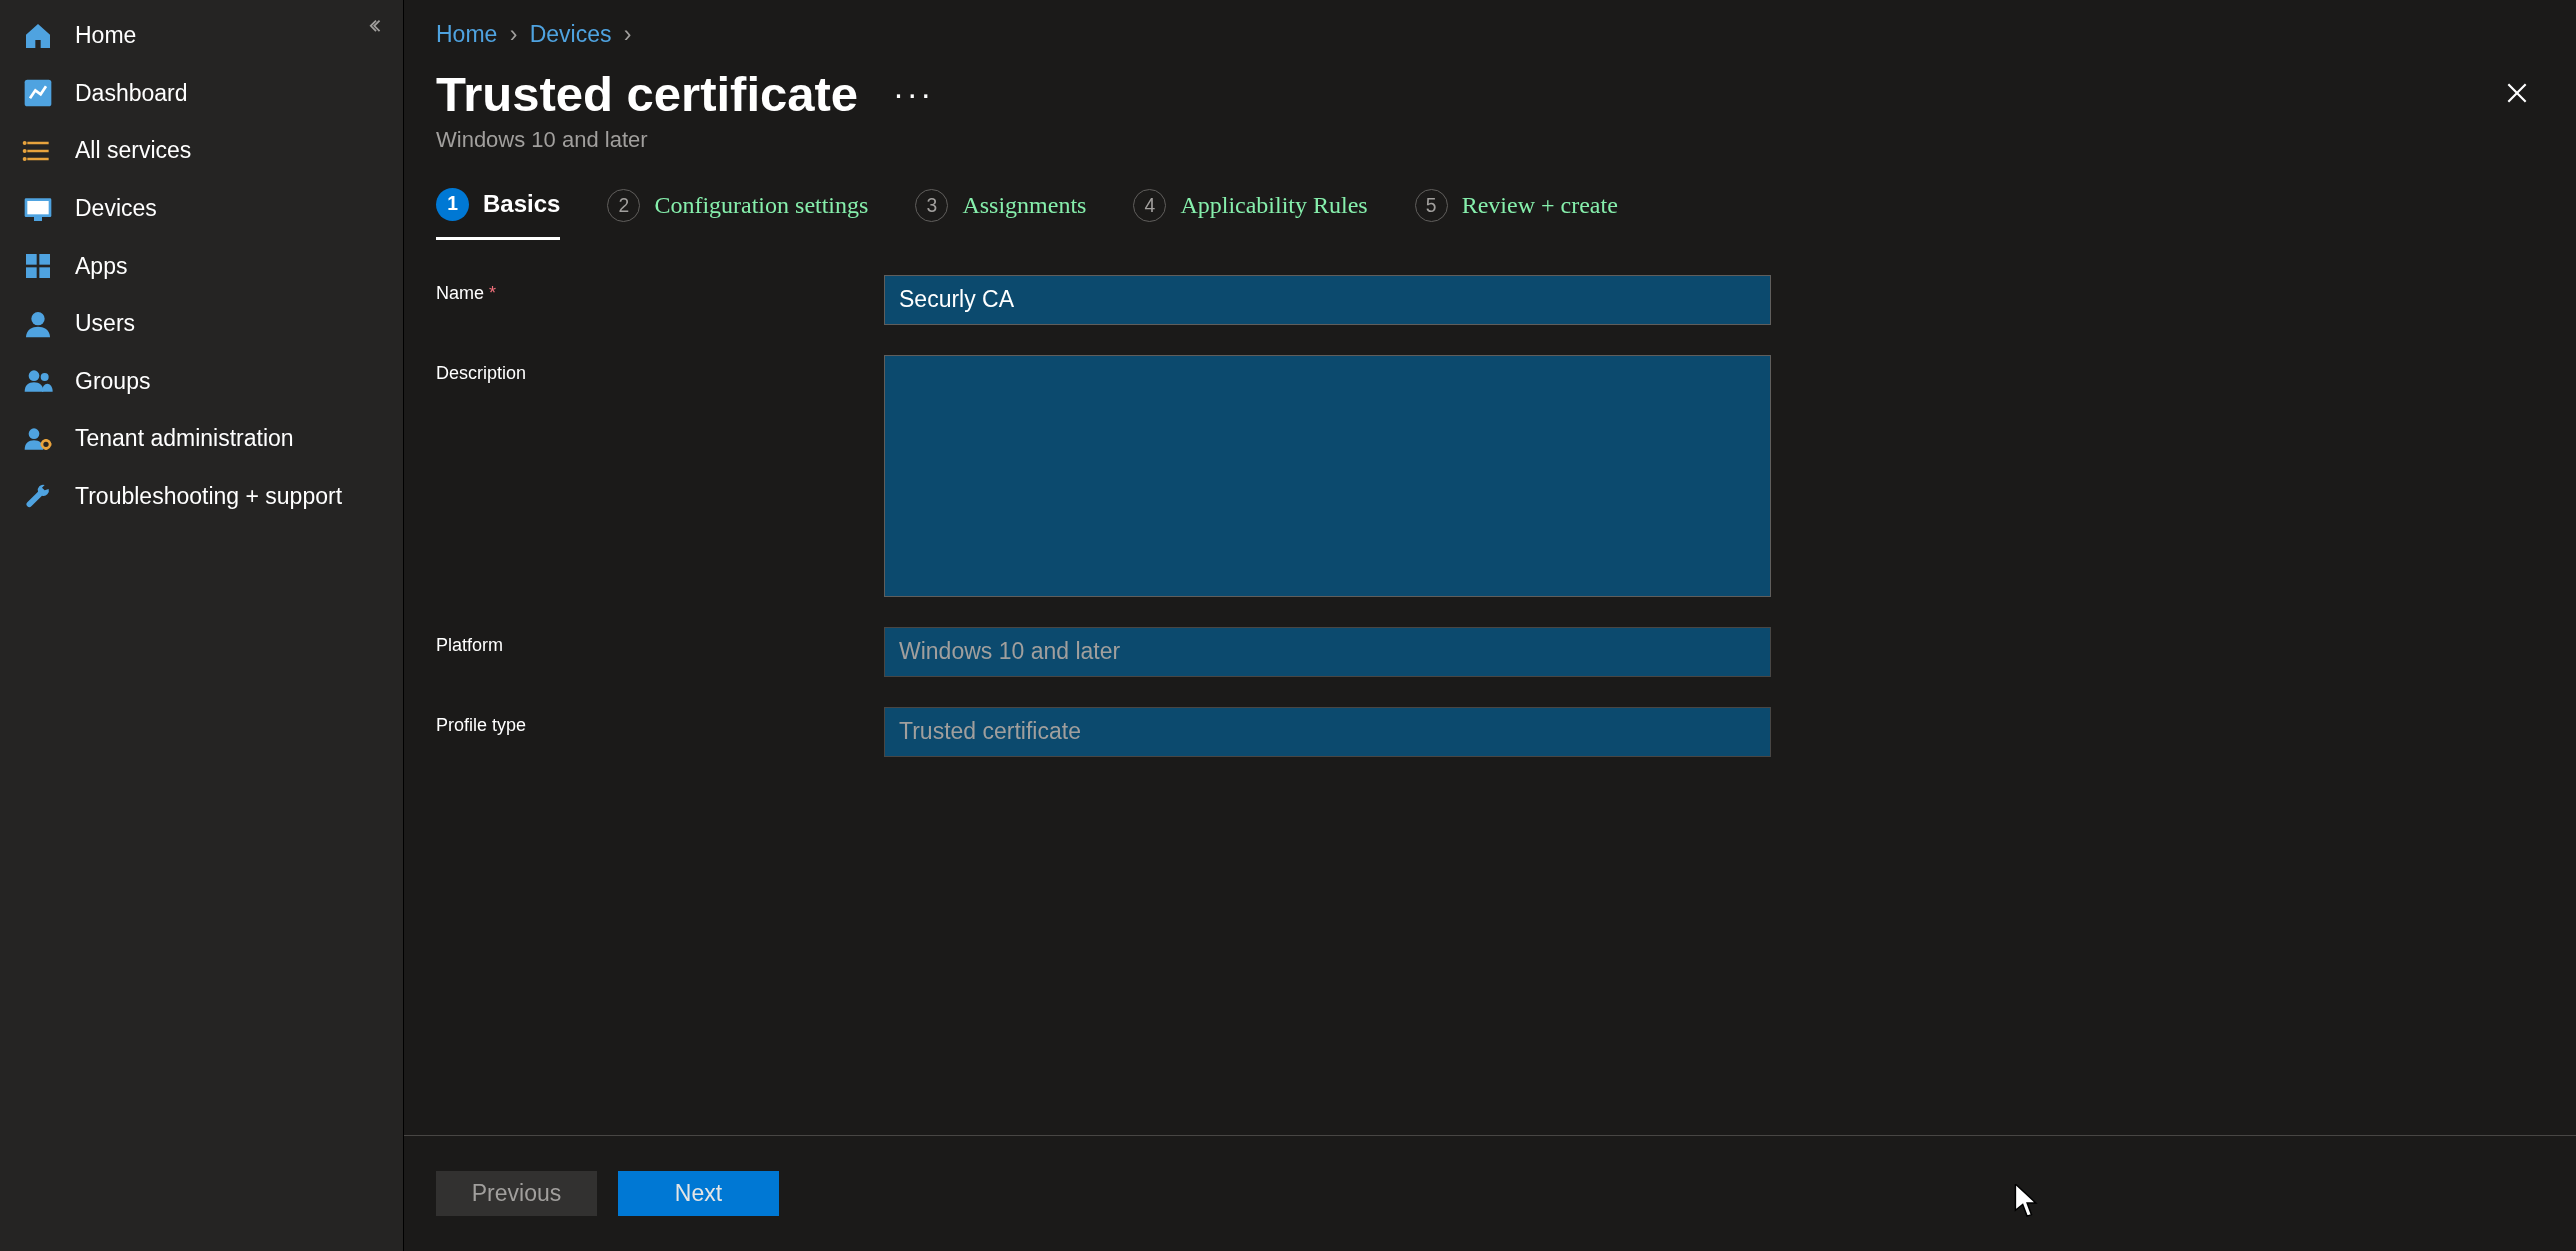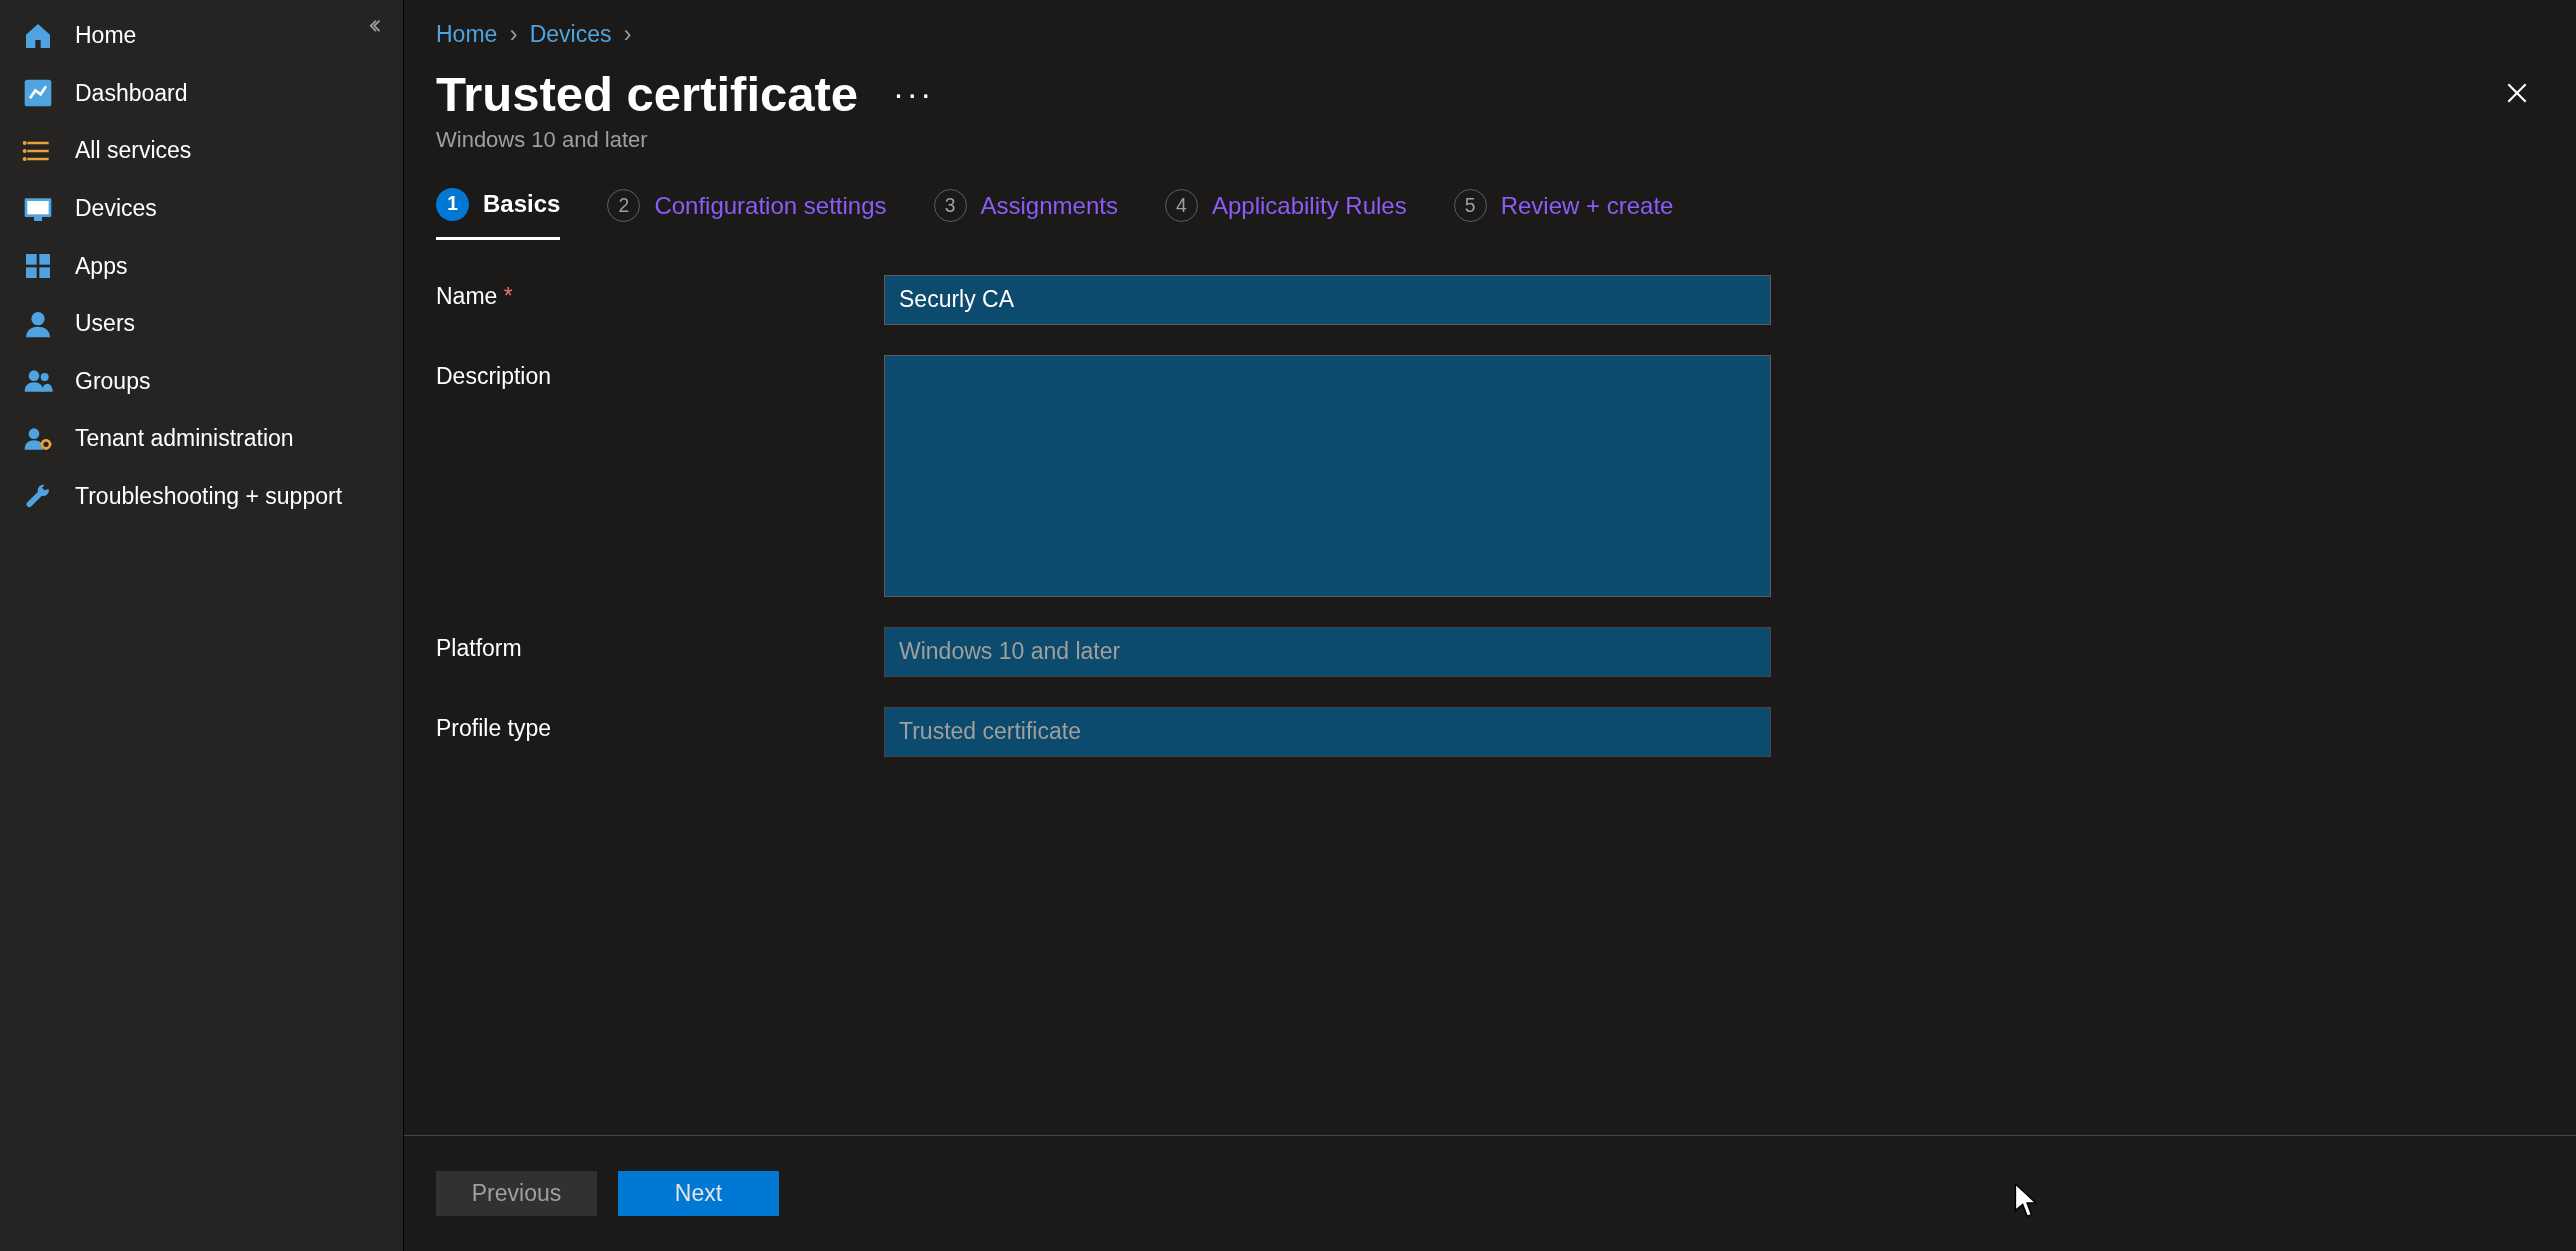--- a/index.html
+++ b/index.html
@@ -142,36 +142,37 @@
     }
     .step.active .step-num {
       background: #0078d4;
       color: #fff;
     }
     .step:not(.active) .step-num {
       border: 1.8px solid #605e5c;
       color: #a19f9d;
     }
     .step:not(.active) .step-label {
-      color: #8b5cf6;
+      color: #86efac;
+      font-family: Liberation Serif, serif;
     }
     
     
     .form-area {
       padding: 35px 32px;
       flex: 1;
     }
     .form-row {
       display: flex;
       align-items: flex-start;
       margin-bottom: 30px;
     }
     .form-label {
       width: 448px;
-      font-size: 23px;
+      font-size: 18px;
       color: #ffffff;
       padding-top: 8.8px;
     }
     .required {
       color: #f1707b;
     }
     .form-input {
       width: 887px;
       background: #0c4a6e;
       border: 0.9px solid #605e5c;

